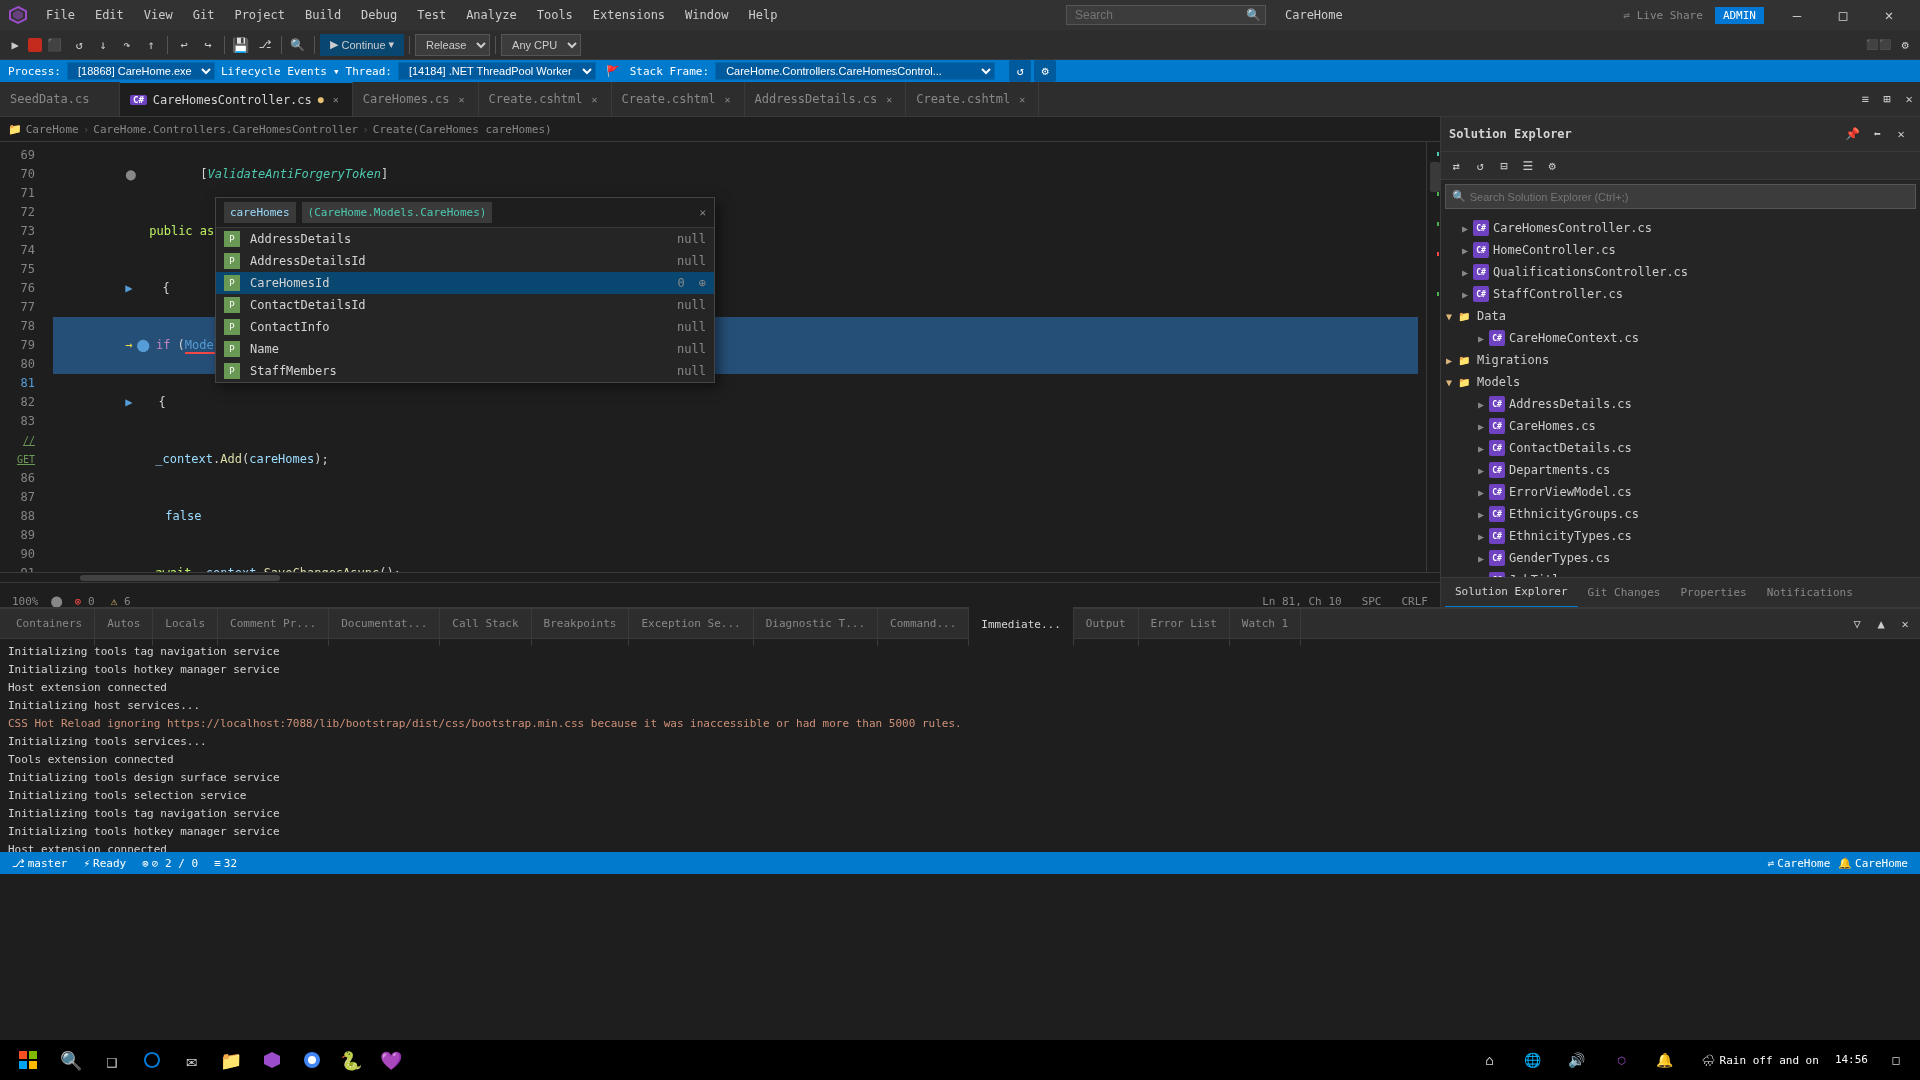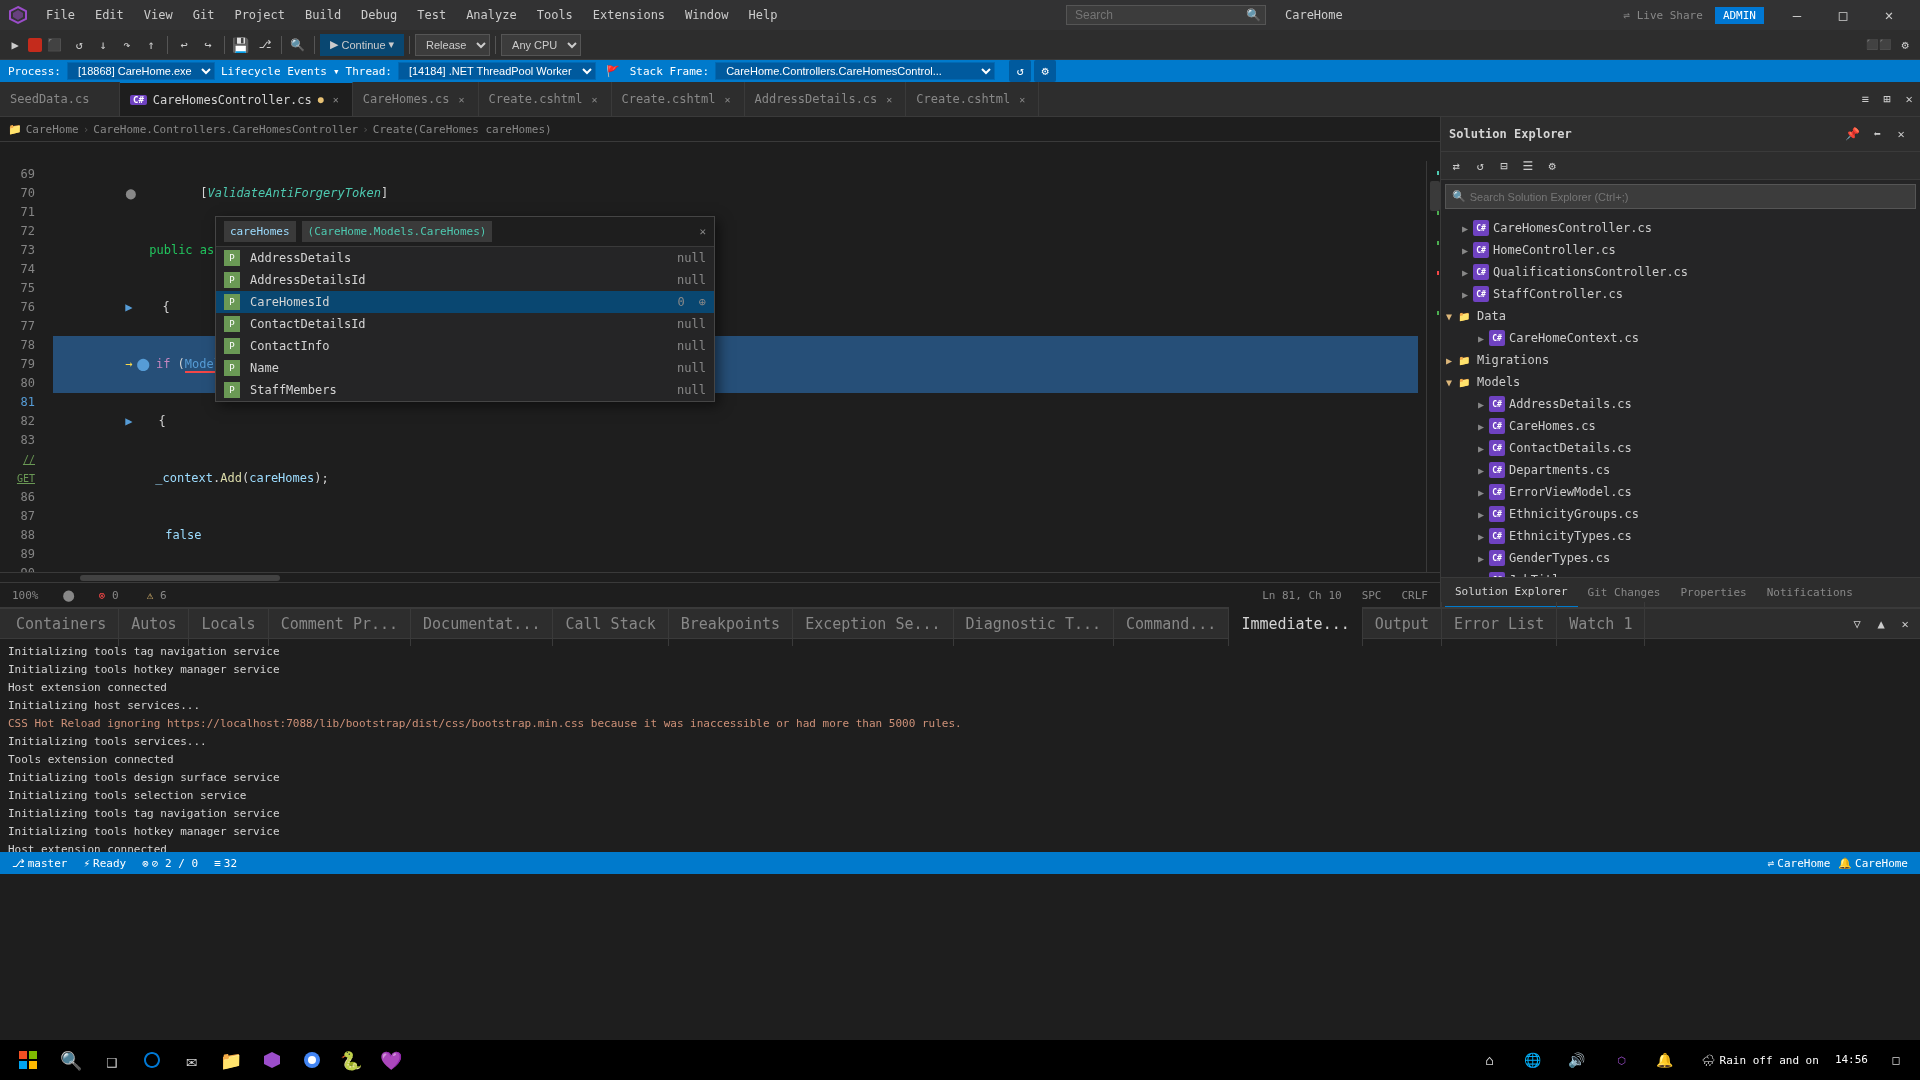--- a/index.html
+++ b/index.html
@@ -209,21 +209,20 @@
       cursor: pointer;
     }
     .breadcrumb-sep { color: #555; }
 
     
     #code-content {
       display: flex;
       flex: 1;
       overflow: hidden;
       position: relative;
-      margin-top: 19px;
     }
     #line-numbers {
       width: 45px;
       background: #1e1e1e;
       color: #858585;
       text-align: right;
       padding-right: 10px;
       padding-top: 4px;
       font-size: 12px;
       line-height: 19px;
@@ -239,21 +238,21 @@
       font-family: Consolas, monospace;
       overflow: auto;
       position: relative;
     }
     .code-line {
       white-space: pre;
       min-height: 19px;
       position: relative;
     }
     .code-line.highlighted { background: #264f78; }
-    .kw { color: #22c55e; }
+    .kw { color: #bef264; }
     .kw2 { color: #c586c0; }
     .method { color: #dcdcaa; }
     .type { color: #4ec9b0; font-style: italic; }
     .var { color: #9cdcfe; }
     .punc { color: #d4d4d4; }
 
     
     #autocomplete-popup {
       position: absolute;
       top: 55px;
@@ -445,21 +444,21 @@
       height: 30px;
       border-bottom: 1px solid #3a3a3a;
       padding: 0 4px;
       gap: 0;
     }
     .iw-tab {
       padding: 16px 12px;
       height: 44px;
       display: flex;
       align-items: center;
-      font-size: 15px;
+      font-size: 11px;
       color: #888;
       cursor: pointer;
       border-right: 1px solid #3a3a3a;
     }
     .iw-tab.active {
       color: #d4d4d4;
       background: #1e1e1e;
       border-top: 1px solid #007acc;
     }
     #iw-content {
@@ -496,26 +495,25 @@
     .bottom-tab.active { color: #d4d4d4; border-bottom: 2px solid #007acc; }
 
     
     ::-webkit-scrollbar { width: 8px; height: 8px; }
     ::-webkit-scrollbar-track { background: #1e1e1e; }
     ::-webkit-scrollbar-thumb { background: #424242; }
 
     
     #editor-statusbar {
       display: flex;
-      align-items: center;
       background: #1e1e1e;
       height: 25px;
       padding: 12px 8px;
       border-top: 1px solid #3a3a3a;
-      gap: 20px;
+      gap: 8px;
       font-size: 11px;
       color: #888;
     }
     .editor-status-item {
       padding: 0 4px;
       cursor: pointer;
     }
     
     
     #code-hscroll {

